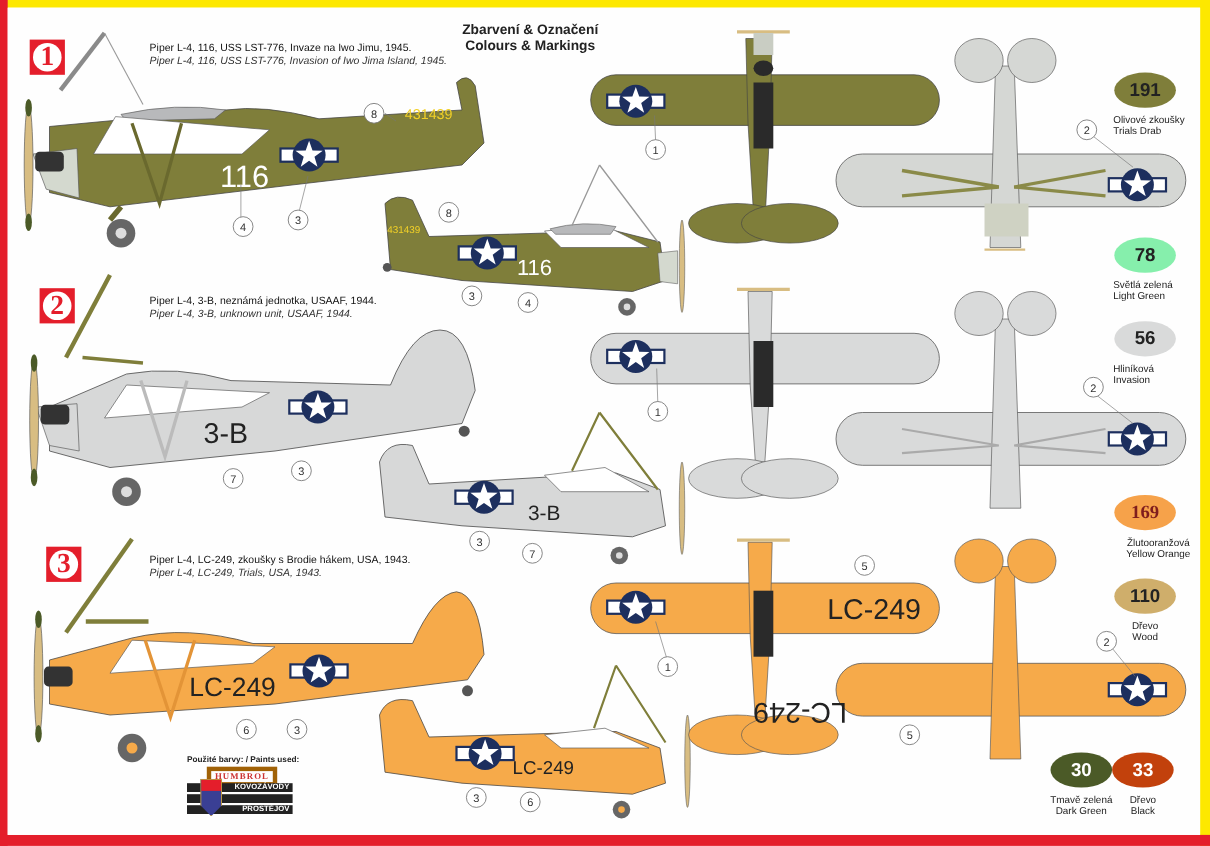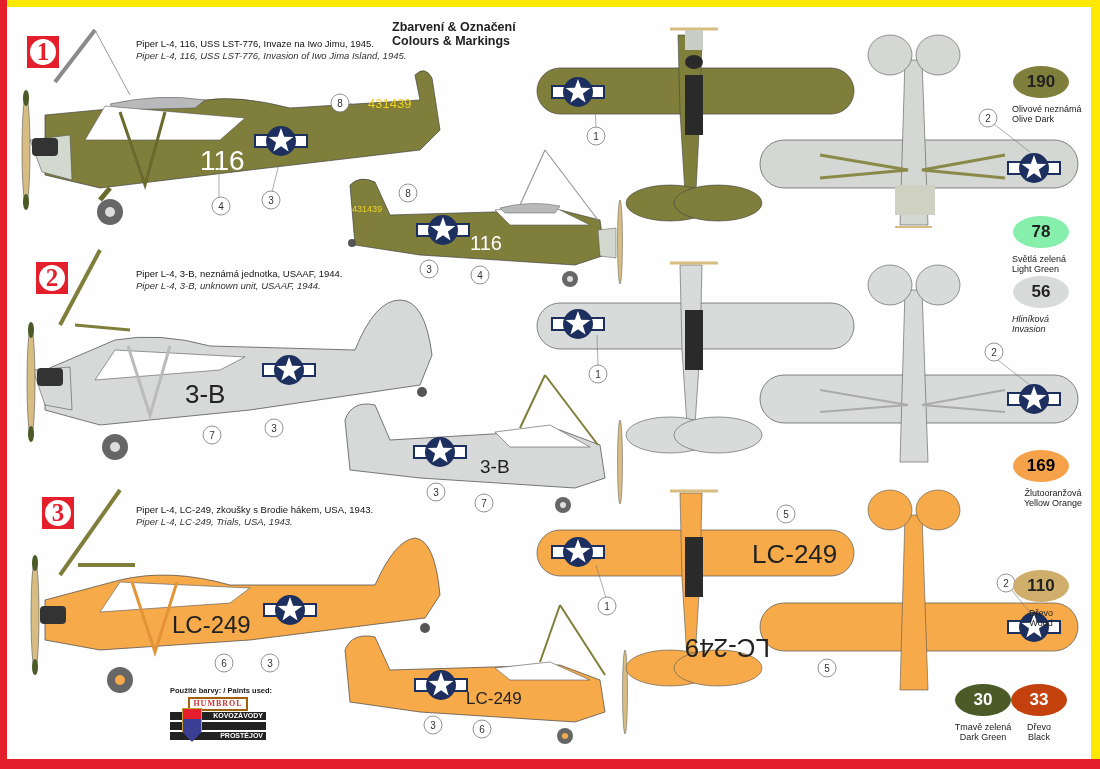--- a/index.html
+++ b/index.html
@@ -2,34 +2,34 @@
 <html><head>
 <meta charset="utf-8">
 <style>
   html,body{margin:0;padding:0;}
   body{width:1100px;height:769px;position:relative;overflow:hidden;background:#fff;font-family:"Liberation Sans",sans-serif;}
   .frame-top{position:absolute;left:0;top:0;width:1100px;height:7px;background:#fde800;}
   .frame-left{position:absolute;left:0;top:0;width:7px;height:769px;background:#e41e2b;}
   .frame-right{position:absolute;right:0;top:0;width:9px;height:769px;background:#fde800;}
   .frame-bottom{position:absolute;left:0;bottom:0;width:1100px;height:10px;background:#e41e2b;}
   .paper{position:absolute;left:7px;top:7px;width:1084px;height:752px;background:#fefefe;}
-  .heading{position:absolute;left:392px;top:20px;width:180px;text-align:left;font-weight:bold;font-size:12.5px;line-height:14px;color:#222;}
+  .heading{position:absolute;left:392px;top:20px;width:180px;text-align:center;font-weight:bold;font-size:12.5px;line-height:14px;color:#222;}
   .heading span{display:block;}
   .badge{position:absolute;width:32px;height:32px;background:#e41e2b;display:flex;align-items:center;justify-content:center;}
   .badge span{width:26px;height:26px;border-radius:50%;background:#fff;color:#e41e2b;font-family:"Liberation Serif",serif;font-weight:bold;font-size:25px;line-height:26px;text-align:center;}
   .caption{position:absolute;font-size:9.5px;line-height:12px;color:#111;white-space:nowrap;}
   .caption .cz{font-weight:normal;display:block;}
   .caption .en{font-style:italic;color:#333;display:block;}
   .paint{position:absolute;text-align:center;width:110px;}
   .paint .oval{margin:0 auto;width:56px;height:32px;border-radius:50%;display:flex;align-items:center;justify-content:center;font-weight:bold;font-size:17px;}
   .paint .lbl{font-size:9px;line-height:10px;color:#222;margin-top:6px;}
   .paint .lbl span{display:block;}
   .art{position:absolute;left:0;top:0;width:1100px;height:769px;}
   .logo-title{position:absolute;left:170px;top:686px;font-size:7.5px;font-weight:bold;color:#222;}
-  .humbrol{position:absolute;left:188px;top:697px;width:56px;height:10px;border:2px solid #a16207;color:#c33;font-family:"Liberation Serif",serif;font-weight:bold;font-size:8px;line-height:10px;text-align:center;letter-spacing:1px;}
+  .humbrol{position:absolute;left:188px;top:697px;width:56px;height:10px;border:4px solid #a16207;color:#c33;font-family:"Liberation Serif",serif;font-weight:bold;font-size:8px;line-height:10px;text-align:center;letter-spacing:1px;}
   .kovo{position:absolute;left:170px;top:710px;width:96px;height:30px;}
   .kovo .bar{position:absolute;left:0;width:96px;height:8px;background:#222;color:#fff;font-size:7px;line-height:8px;font-weight:bold;text-align:right;padding-right:3px;box-sizing:border-box;}
   .kovo .shield{position:absolute;left:12px;top:-2px;width:18px;height:32px;background:#3a3f94;clip-path:polygon(0 0,100% 0,100% 70%,50% 100%,0 70%);border:1px solid #c9a33a;}
   .kovo .shield::before{content:"";position:absolute;left:0;top:0;width:18px;height:10px;background:#e41e2b;}
 </style>
 </head>
 <body>
 
 <div class="frame-top"></div>
 <div class="frame-left"></div>
@@ -296,48 +296,48 @@
 
 <div class="badge" style="left:42px;top:497px;">
     <span>3</span>
   </div>
 <div class="caption" style="left:136px;top:504px;">
   <span class="cz">Piper L-4, LC-249, zkoušky s Brodie hákem, USA, 1943.</span>
   <span class="en">Piper L-4, LC-249, Trials, USA, 1943.</span>
 </div>
 
 <div class="paint" style="left:986px;top:66px;">
-  <div class="oval" style="background:#7f7e3a;color:#222;">190</div>
+  <div class="oval" style="background:#7f7e3a;color:#222;">191</div>
   <div class="lbl" style="text-align:left;padding-left:26px;">
-      <span>Olivové neznámá</span>
-      <span>Olive Dark</span>
+      <span>Olivové zkoušky</span>
+      <span>Trials Drab</span>
     </div>
 </div>
 <div class="paint" style="left:986px;top:216px;">
   <div class="oval" style="background:#86efac;color:#222;">78</div>
   <div class="lbl" style="text-align:left;padding-left:26px;">
       <span>Světlá zelená</span>
       <span>Light Green</span>
     </div>
 </div>
-<div class="paint" style="left:986px;top:276px;">
+<div class="paint" style="left:986px;top:292px;">
   <div class="oval" style="background:#d9dada;color:#222;">56</div>
-  <div class="lbl" style="text-align:left;padding-left:26px;font-style:italic;">
+  <div class="lbl" style="text-align:left;padding-left:26px;">
       <span>Hliníková</span>
       <span>Invasion</span>
     </div>
 </div>
 <div class="paint" style="left:986px;top:450px;">
-  <div class="oval" style="background:#f6a24a;color:#000000;">169</div>
+  <div class="oval" style="background:#f6a24a;color:#7f1d1d;font-family:Liberation Serif, serif;">169</div>
   <div class="lbl" style="text-align:center;padding-left:24px;">
       <span>Žlutooranžová</span>
       <span>Yellow Orange</span>
     </div>
 </div>
-<div class="paint" style="left:986px;top:526px;margin-top:44px;">
+<div class="paint" style="left:986px;top:526px;">
   <div class="oval" style="background:#cfae6b;color:#222;">110</div>
   <div class="lbl">
       <span>Dřevo</span>
       <span>Wood</span>
     </div>
 </div>
 <div class="paint" style="left:928px;top:684px;">
   <div class="oval" style="background:#4b5a27;color:#fff;text-align:right;">30</div>
   <div class="lbl">
       <span>Tmavě zelená</span>

